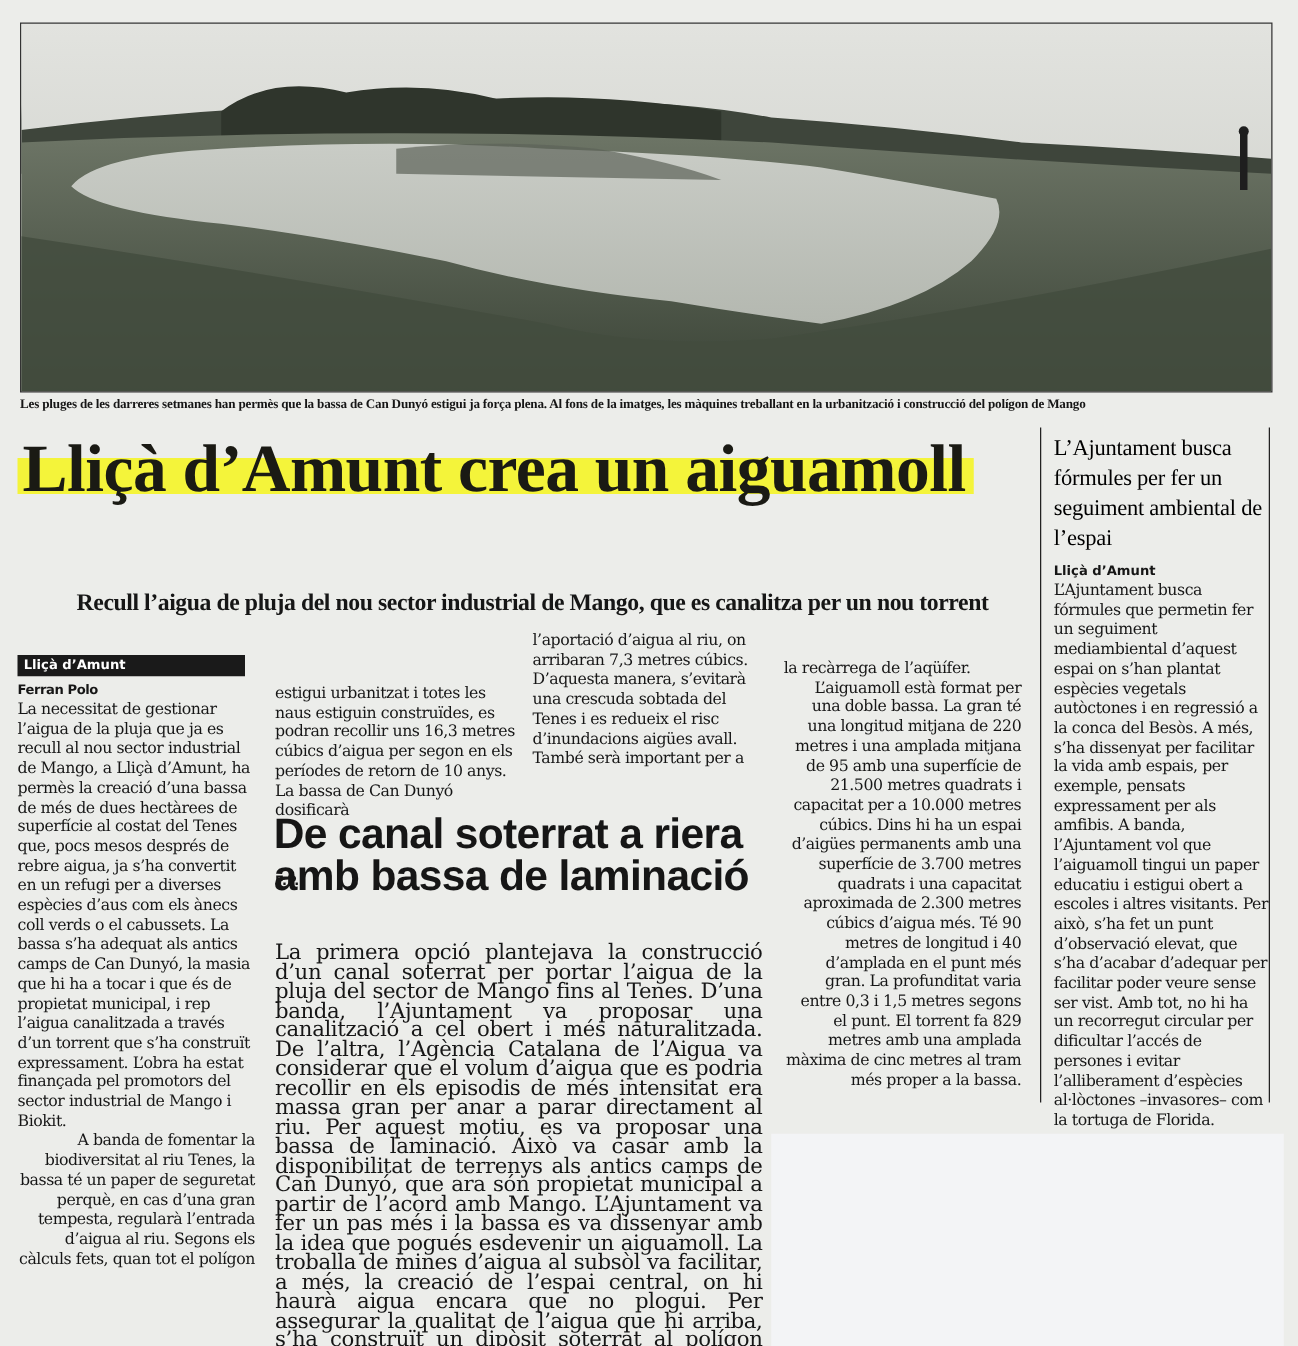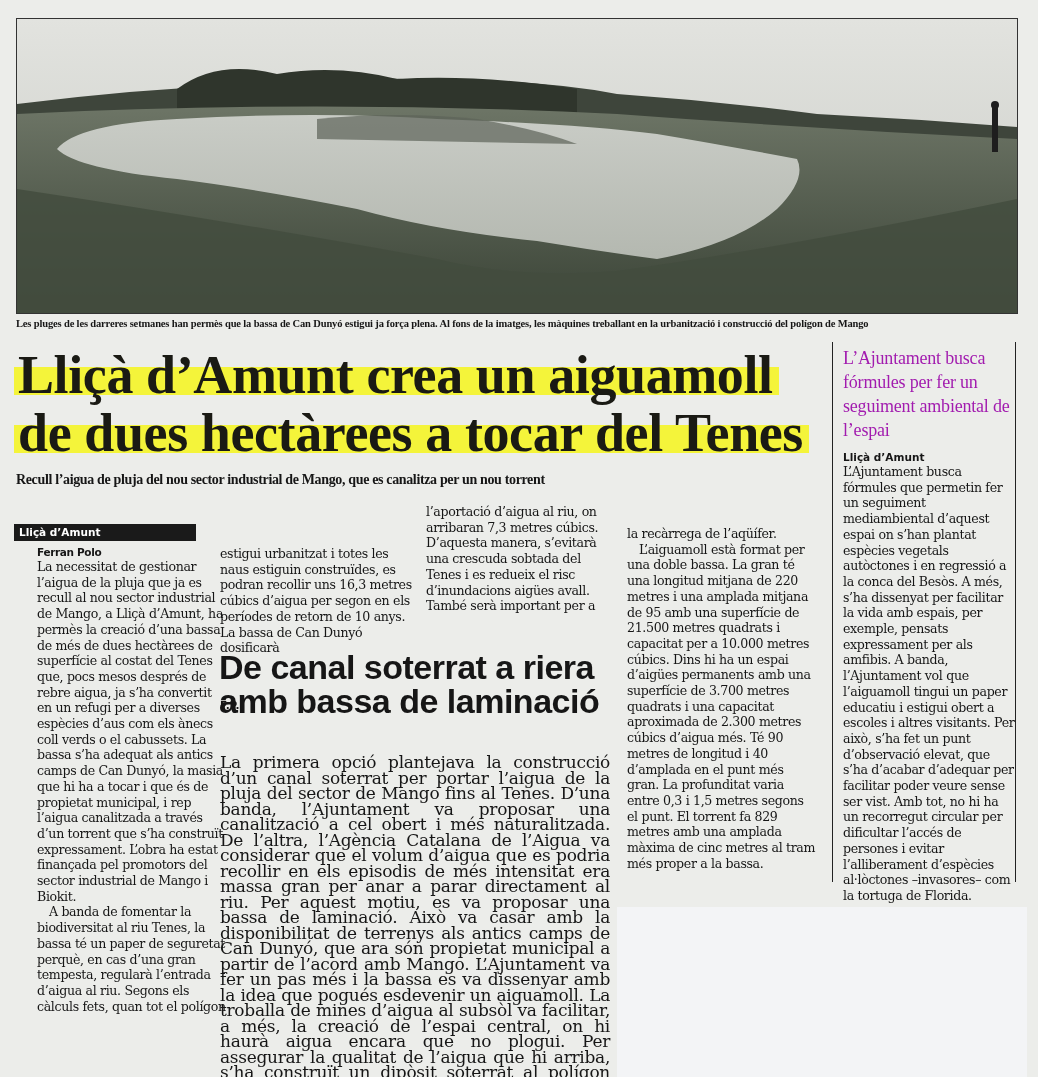--- a/index.html
+++ b/index.html
@@ -24,55 +24,55 @@
     position: absolute; left: 14px; top: 346px; width: 810px;
     font-family: "Liberation Serif", serif; font-weight: bold; font-size: 54px; line-height: 58px;
     letter-spacing: -0.4px; color: #1a1a14;
   }
   .headline span {
     background: linear-gradient(transparent 36%, #f4f43a 36%, #f4f43a 84%, transparent 84%);
     padding: 0 6px 0 4px;
   }
   .subhead {
     position: absolute; left: 16px; top: 472px; width: 820px;
-    font-family: "Liberation Serif", serif; font-weight: bold; font-size: 14px; letter-spacing: -0.35px; white-space: nowrap;
+    font-family: "Liberation Serif", serif; font-weight: bold; font-size: 19px; letter-spacing: -0.35px; white-space: nowrap; text-align: center;
   }
   .kicker {
     position: absolute; left: 14px; top: 524px; width: 182px; height: 17px;
     background: #1a1a1a; color: #fff;
     font-family: "DejaVu Sans", sans-serif; font-weight: bold; font-size: 10.5px;
     line-height: 17px; padding-left: 5px; box-sizing: border-box;
   }
   .byline {
     font-family: "DejaVu Sans", sans-serif; font-weight: bold; font-size: 10.5px; line-height: 14px;
   }
   .col {
     position: absolute; font-family: "DejaVu Serif", serif; font-size: 12.6px; line-height: 15.7px;
     letter-spacing: -0.35px;
   }
   .col p { margin: 0; }
-  .col p.indent { text-indent: 12px; }
+  .col p.indent { text-indent: 12px; text-align: right; }
   .col1 { left: 14px; top: 561px; width: 190px; }
   .col2 { left: 220px; top: 546px; width: 195px; }
   .col3 { left: 426px; top: 504px; width: 192px; }
   .col4 { left: 627px; top: 526px; width: 190px; }
   .subhead2 {
     position: absolute; left: 219px; top: 650px; width: 400px;
     font-family: Liberation Sans, sans-serif; font-weight: bold; font-size: 34px; line-height: 34px; letter-spacing: -0.5px;
   }
   .fp { position: absolute; left: 220px; top: 698px; }
   .wide { left: 220px; top: 755px; width: 390px; font-size: 17px; line-height: 15.5px; letter-spacing: -0.3px; text-align: justify; }
   .sidebar {
     position: absolute; left: 832px; top: 342px; width: 184px; height: 540px;
     border-left: 1.5px solid #222; border-right: 1.5px solid #222;
     padding: 4px 0 0 10px; box-sizing: border-box;
   }
   .sidebar-title {
     font-family: "Liberation Serif", serif; font-size: 18px; line-height: 24px; font-weight: normal;
-    letter-spacing: -0.2px; margin-bottom: 8px; color: #a21caf;
+    letter-spacing: -0.2px; margin-bottom: 8px; color: #000000;
   }
   .sidebar .byline { margin-bottom: 0; }
   .sidebar .body { font-size: 12.6px; line-height: 15.7px; letter-spacing: -0.35px; }
   .blank {
     position: absolute; left: 617px; top: 907px; width: 410px; height: 170px; background: #f3f4f6;
   }
 </style>
 </head>
 <body>
 
@@ -102,28 +102,27 @@
     <rect x="975" y="88" width="6" height="45" fill="#1e1e1e"></rect>
     <circle cx="978" cy="86" r="4" fill="#1e1e1e"></circle>
   </svg>
 
 </div>
 
 <div class="caption">Les pluges de les darreres setmanes han permès que la bassa de Can Dunyó estigui ja força plena. Al fons de la imatges, les màquines treballant en la urbanització i construcció del polígon de Mango</div>
 
 <h1 class="headline" style="margin:0;">
   <span>Lliçà d’Amunt crea un aiguamoll</span><br>
-  <span>de dues hectàrees a tocar del Tenes</span>
 </h1>
 
 <div class="subhead">Recull l’aigua de pluja del nou sector industrial de Mango, que es canalitza per un nou torrent</div>
 
 <div class="kicker">Lliçà d’Amunt</div>
 
-<div class="col col1" style="top:545px;margin-left:23px;">
+<div class="col col1" style="top:545px;">
   <div class="byline">Ferran Polo</div>
   <p>La necessitat de gestionar l’aigua de la pluja que ja es recull al nou sector industrial de Mango, a Lliçà d’Amunt, ha permès la creació d’una bassa de més de dues hectàrees de superfície al costat del Tenes que, pocs mesos després de rebre aigua, ja s’ha convertit en un refugi per a diverses espècies d’aus com els ànecs coll verds o el cabussets. La bassa s’ha adequat als antics camps de Can Dunyó, la masia que hi ha a tocar i que és de propietat municipal, i rep l’aigua canalitzada a través d’un torrent que s’ha construït expressament. L’obra ha estat finançada pel promotors del sector industrial de Mango i Biokit.</p>
   <p class="indent">A banda de fomentar la biodiversitat al riu Tenes, la bassa té un paper de seguretat perquè, en cas d’una gran tempesta, regularà l’entrada d’aigua al riu. Segons els càlculs fets, quan tot el polígon</p>
 </div>
 
 <div class="col col2">
   <p>estigui urbanitzat i totes les naus estiguin construïdes, es podran recollir uns 16,3 metres cúbics d’aigua per segon en els períodes de retorn de 10 anys. La bassa de Can Dunyó dosificarà</p>
 </div>
 
 <div class="col col3">

